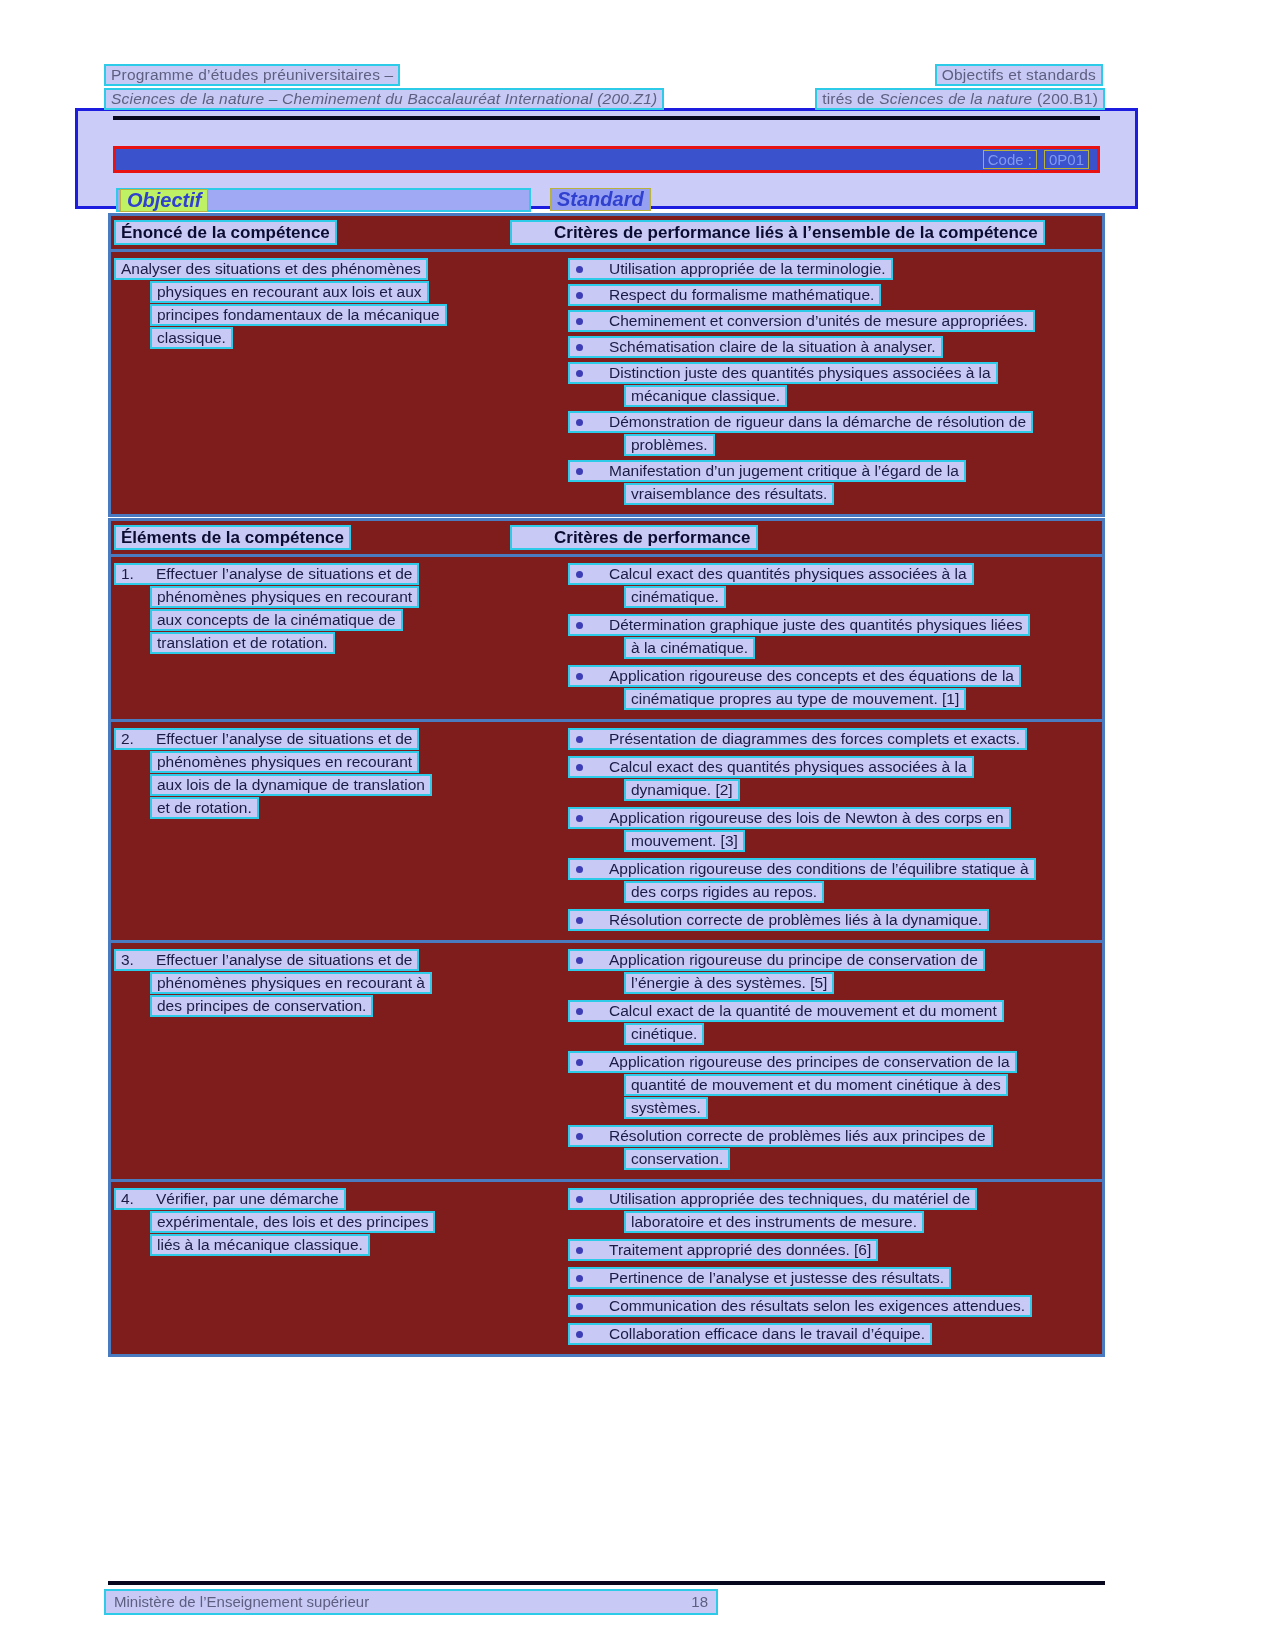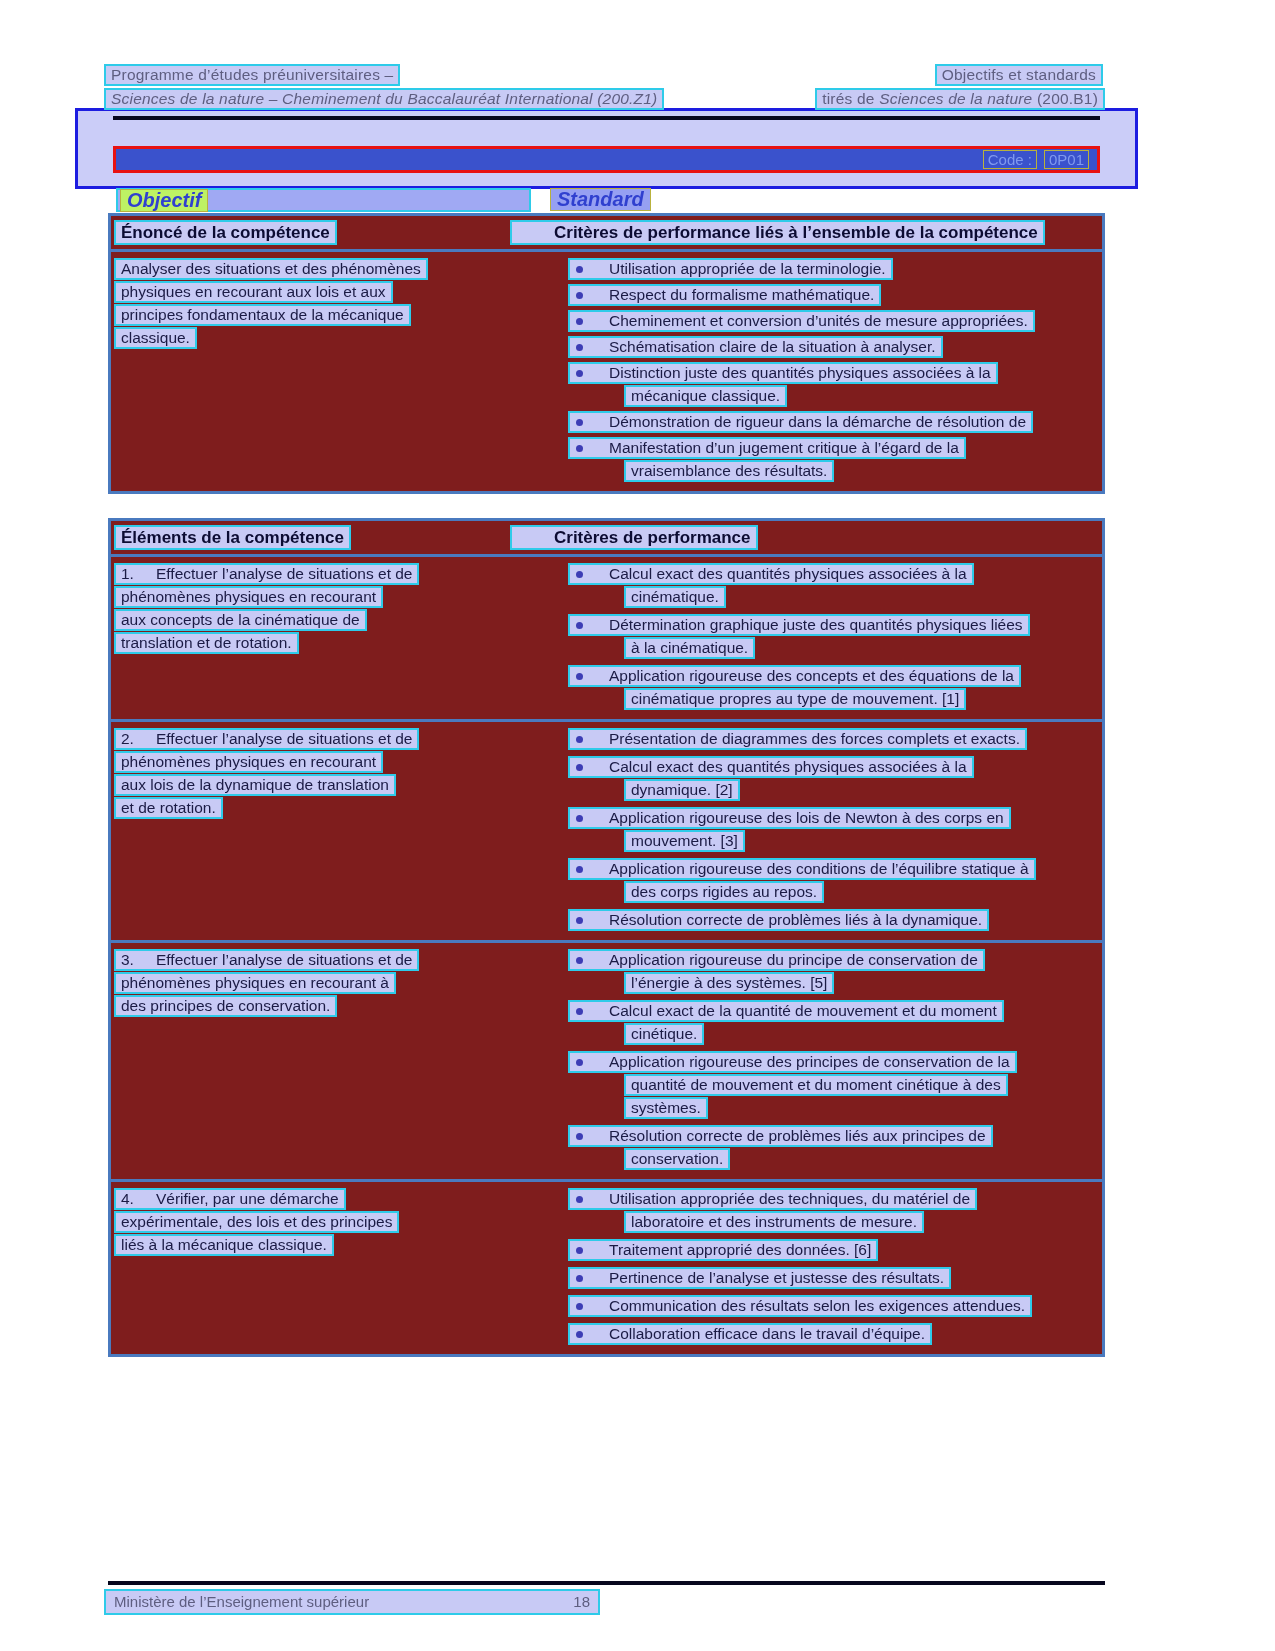--- a/index.html
+++ b/index.html
@@ -14,21 +14,21 @@
   .it{font-style:italic;}
 
   
   .hdr{position:absolute;}
   .hdr-l1{top:64px;left:104px;}
   .hdr-l2{top:88px;left:104px;z-index:3;}
   .hdr-r1{top:64px;right:172px;z-index:3;}
   .hdr-r2{top:88px;right:170px;z-index:3;}
 
   
-  .top-box{position:absolute;left:75px;top:108px;width:1063px;height:81px;
+  .top-box{position:absolute;left:75px;top:108px;width:1063px;height:101px;
            box-sizing:border-box;background:#cbcdf8;border:3px solid #1d1de0;z-index:1;}
   .black-rule{position:absolute;left:35px;top:5px;width:987px;height:4px;background:#07071e;}
   .code-bar{position:absolute;left:35px;top:35px;width:987px;height:27px;box-sizing:border-box;
             background:#3a52cc;border:3px solid #e81212;display:flex;justify-content:flex-end;
             align-items:center;gap:7px;padding-right:8px;}
   .anno{border:1px solid #b9b23c;color:#8099ee;font-size:15px;line-height:17px;
         padding:0 4px;white-space:nowrap;}
   .obj-bar{position:absolute;left:38px;top:77px;width:415px;height:24px;box-sizing:border-box;
            background:#a0a9f3;border:2px solid #2ecbe9;display:flex;align-items:center;}
   .head-word{border:1px solid #b9b23c;background:#bef264;color:#3040cf;padding:0 6px;
@@ -42,32 +42,32 @@
   .t1{top:213px;}
   .t2{top:518px;}
   .thead{display:flex;padding:4px 0 4px 0;border-bottom:3px solid #4a7abf;}
   .th{font-weight:bold;font-size:17px;line-height:19px;color:#0c0c33;}
   .thead .cell-r .hl{padding-left:42px;}
   .cell-l{width:399px;flex:none;box-sizing:border-box;padding-left:3px;}
   .cell-r{flex:1;min-width:0;}
   .trow{display:flex;padding:6px 0 8px;gap:24px;}
   .trow + .trow{border-top:3px solid #4a7abf;}
   .ln{margin:0 0 1px;}
-  .stmt .cont{}
+  .stmt .cont{margin-left:36px;}
   .crit-item{margin-left:34px;margin-bottom:6px;}
   .t1 .crit-item{margin-bottom:4px;}
   .crit-item:last-child{margin-bottom:0;}
   .crit-item .cont{margin-left:56px;}
   .bft{display:inline-flex;align-items:center;}
   .dot{width:7px;height:7px;border-radius:50%;background:#3d3db5;margin:0 26px 0 1px;flex:none;}
   .num{display:inline-block;width:35px;}
 
   
   .footer-rule{position:absolute;left:108px;top:1581px;width:997px;height:4px;background:#07071e;}
-  .footer-bar{position:absolute;left:104px;top:1589px;width:496px;box-sizing:border-box;
+  .footer-bar{position:absolute;left:104px;top:1589px;width:614px;box-sizing:border-box;
               display:flex;justify-content:space-between;align-items:center;
               background:#c8caf5;border:2px solid #2ecbe9;padding:2px 8px 3px;
               font-size:15px;color:#5e5e80;}
 </style>
 </head>
 <body>
 
 <div class="page">
 
   <div class="hdr hdr-l1">
@@ -143,20 +143,21 @@
                 <span class="dot"></span>
                 <span>Distinction juste des quantités physiques associées à la</span>
               </span></div>
             <div class="ln cont"><span class="hl"><span>mécanique classique.</span></span></div>
           </div>
           <div class="crit-item">
             <div class="ln"><span class="hl bft">
                 <span class="dot"></span>
                 <span>Démonstration de rigueur dans la démarche de résolution de</span>
               </span></div>
+            <div class="ln cont"><span class="hl"><span>problèmes.</span></span></div>
           </div>
           <div class="crit-item">
             <div class="ln"><span class="hl bft">
                 <span class="dot"></span>
                 <span>Manifestation d’un jugement critique à l’égard de la</span>
               </span></div>
             <div class="ln cont"><span class="hl"><span>vraisemblance des résultats.</span></span></div>
           </div>
         </div>
     </div>

